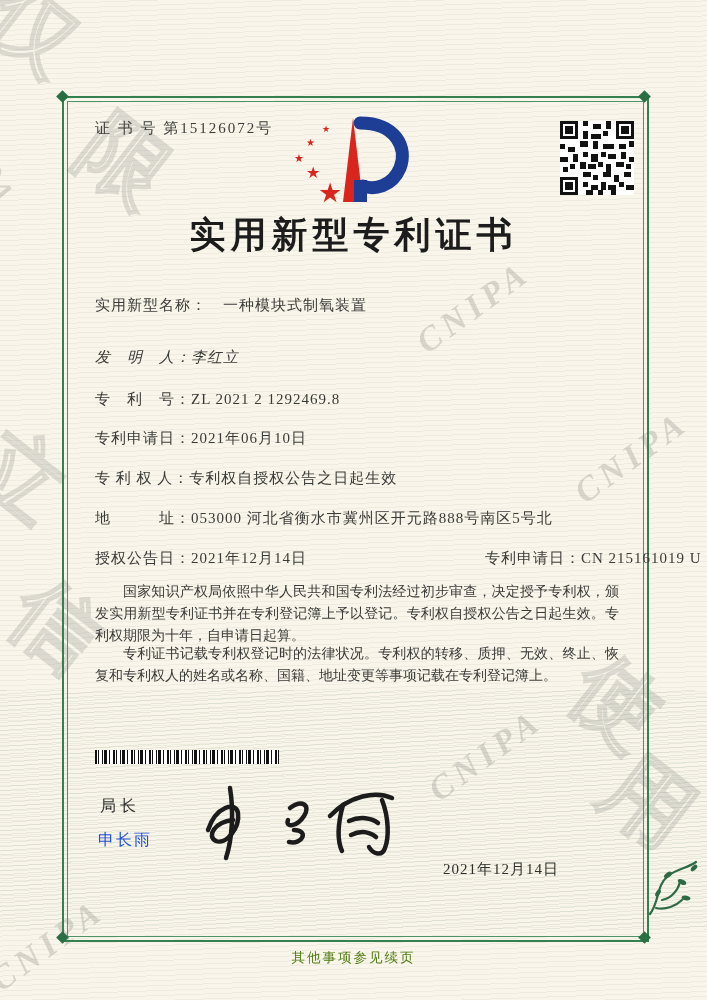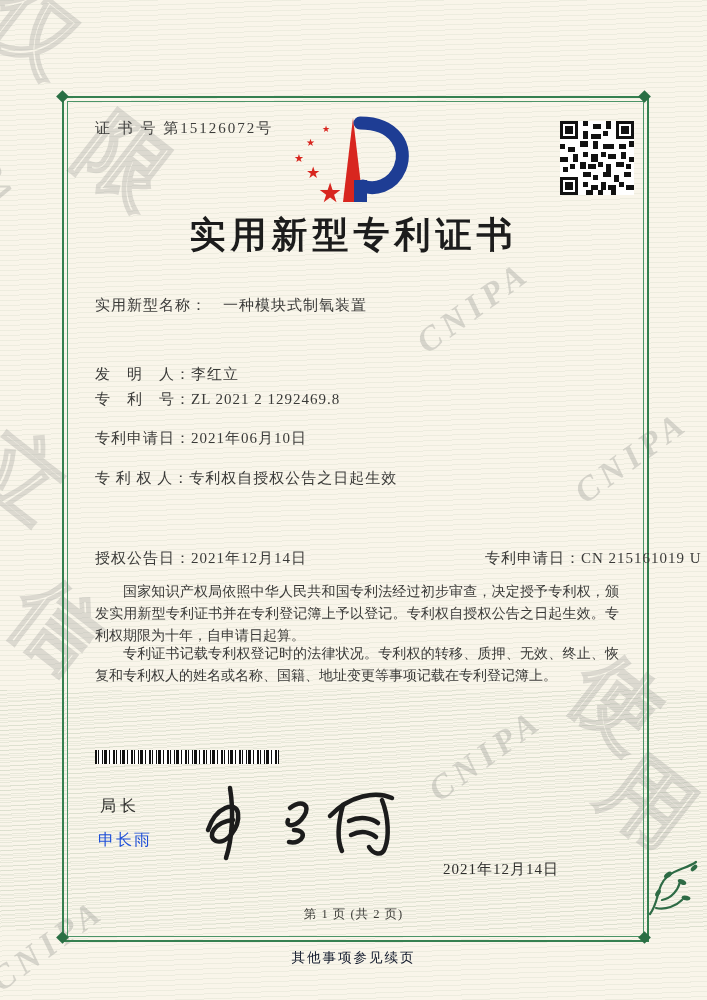--- a/index.html
+++ b/index.html
@@ -64,21 +64,21 @@
     background:repeating-linear-gradient(90deg,
       #111 0 2px, #fff 2px 3px, #111 3px 4px, #fff 4px 7px,
       #111 7px 8px, #fff 8px 9px, #111 9px 12px, #fff 12px 14px,
       #111 14px 15px, #fff 15px 18px);
   }
   .sig-title{position:absolute;left:100px;top:796px;font-size:16px;letter-spacing:4px;color:#2e2e2c;}
   .sig-name{position:absolute;left:98px;top:830px;font-size:16px;letter-spacing:2px;color:#1d4ed8;}
   .sig-script{position:absolute;left:190px;top:778px;}
   .issue-date{position:absolute;left:443px;top:860px;font-size:15px;letter-spacing:1px;color:#2e2e2c;}
   .page-info{position:absolute;left:62px;top:906px;width:583px;text-align:center;font-size:12.5px;color:#3c3c38;letter-spacing:1px;}
-  .note{position:absolute;left:0;top:949px;width:707px;text-align:center;font-size:13.5px;letter-spacing:2px;color:#0f172a;}
+  .note{position:absolute;left:0;top:949px;width:707px;text-align:center;font-size:13.5px;letter-spacing:2px;color:#4d7c0f;}
   .flourish{position:absolute;left:642px;top:860px;z-index:5;}
 </style>
 </head>
 <body>
 
 <div class="page">
 
   <div class="waves-strong"></div>
 
   <div class="wm-layer">
@@ -192,31 +192,34 @@
           <rect x="15" y="27" width="2" height="2"></rect>
           <rect x="20" y="27" width="2" height="2"></rect>
       </g>
     </svg>
 
     <div class="title">实用新型专利证书</div>
 
     <div class="field" style="top:296px;font-family:Liberation Mono, monospace;">
       <span class="lbl">实用新型名称：</span><span class="val gap">一种模块式制氧装置</span>
     </div>
-    <div class="field" style="top:365px;">
+    <div class="field" style="top:348px;font-style:italic;">
       <span class="lbl">发　明　人：</span><span class="val">李红立</span>
     </div>
     <div class="field" style="top:390px;">
       <span class="lbl">专　利　号：</span><span class="val">ZL 2021 2 1292469.8</span>
     </div>
     <div class="field" style="top:429px;">
       <span class="lbl">专利申请日：</span><span class="val">2021年06月10日</span>
     </div>
     <div class="field" style="top:469px;">
       <span class="lbl">专 利 权 人：</span><span class="val">专利权自授权公告之日起生效</span>
+    </div>
+    <div class="field" style="top:509px;">
+      <span class="lbl">地　　　址：</span><span class="val">053000 河北省衡水市冀州区开元路888号南区5号北</span>
     </div>
 
     <div class="field" style="top:549px;width:550px;">
       <span>授权公告日：</span><span>2021年12月14日</span>
       <span class="grant-no">
         <span>专利申请日：</span><span>CN 215161019 U</span>
       </span>
     </div>
 
     <div class="para" style="top:643px;">专利证书记载专利权登记时的法律状况。专利权的转移、质押、无效、终止、恢复和专利权人的姓名或名称、国籍、地址变更等事项记载在专利登记簿上。</div>
@@ -235,17 +238,16 @@
         <path d="M140,38 C160,17 186,13 202,20"></path>
         <path d="M153,27 C148,45 147,62 152,73"></path>
         <path d="M192,22 C199,40 199,60 195,70 C192,79 183,76 179,69"></path>
         <path d="M159,43 C170,38 182,40 188,45"></path>
         <path d="M161,57 C171,52 180,54 186,59"></path>
       </g>
     </svg>
 
     <div class="issue-date">2021年12月14日</div>
 
-    <div class="page-info">第 1 页 (共 2 页)</div>
     <div class="note">其他事项参见续页</div>
 
   </div>
 </div>
 
 </body></html>

